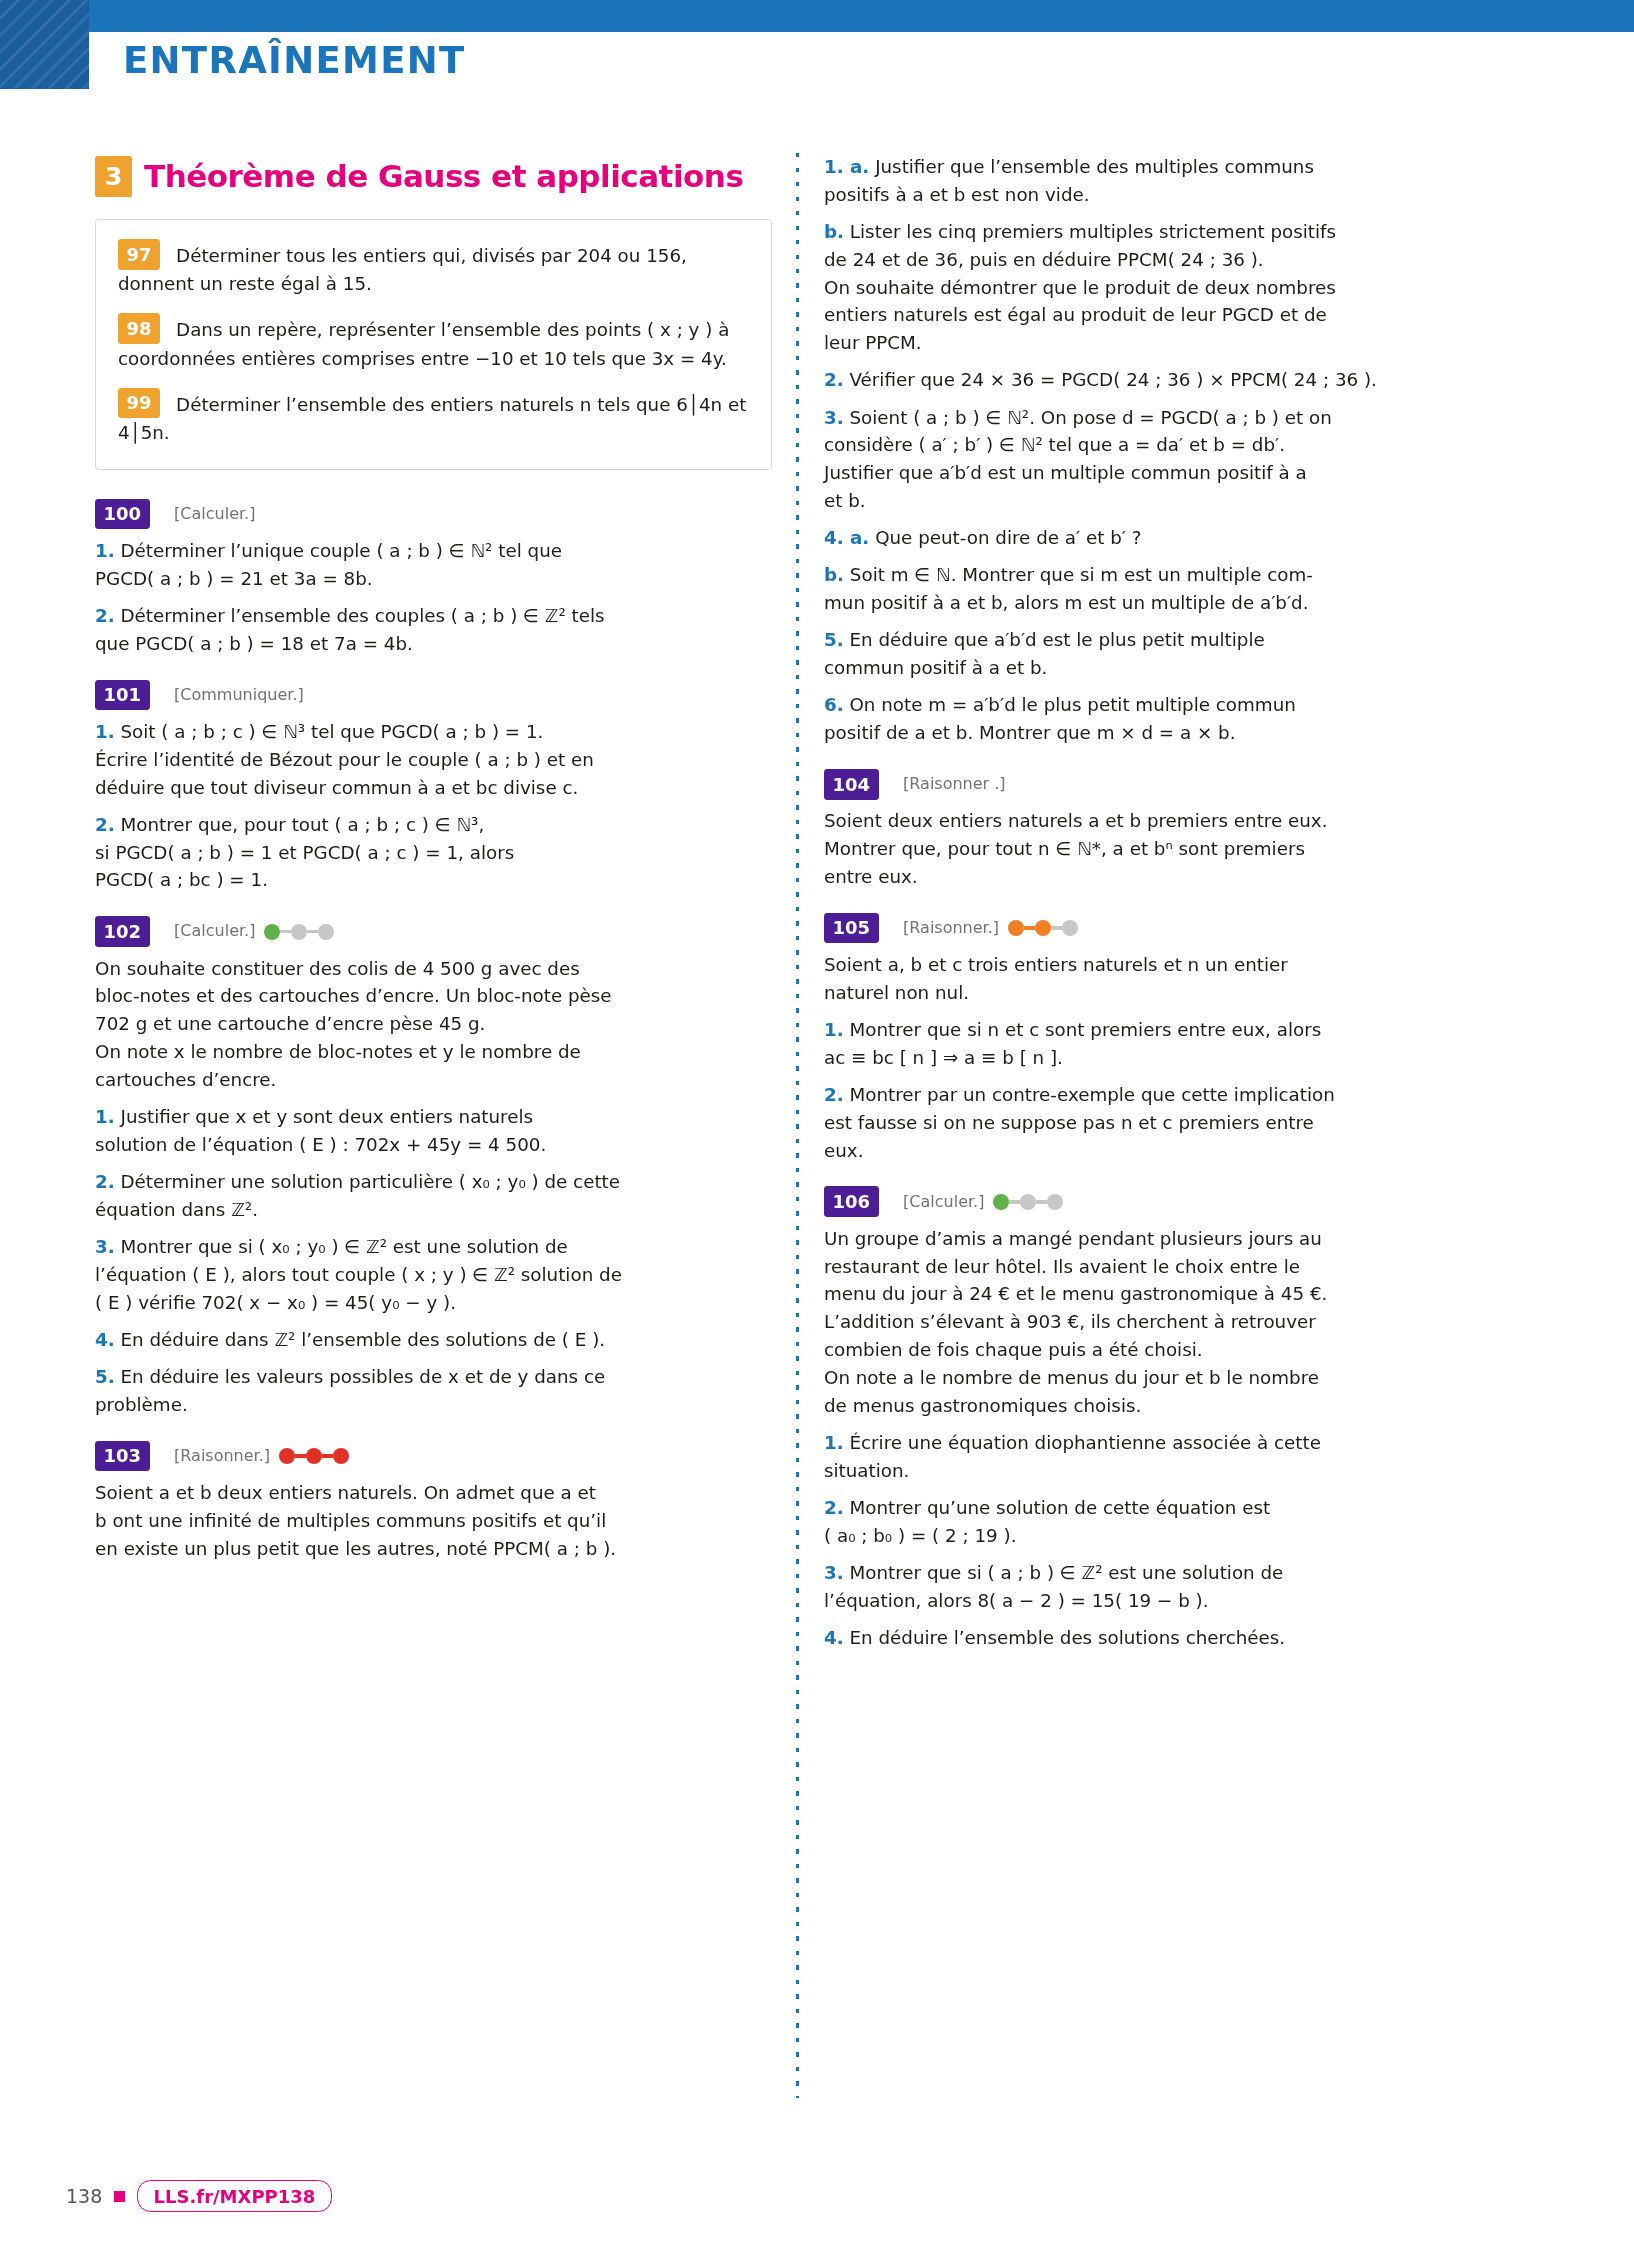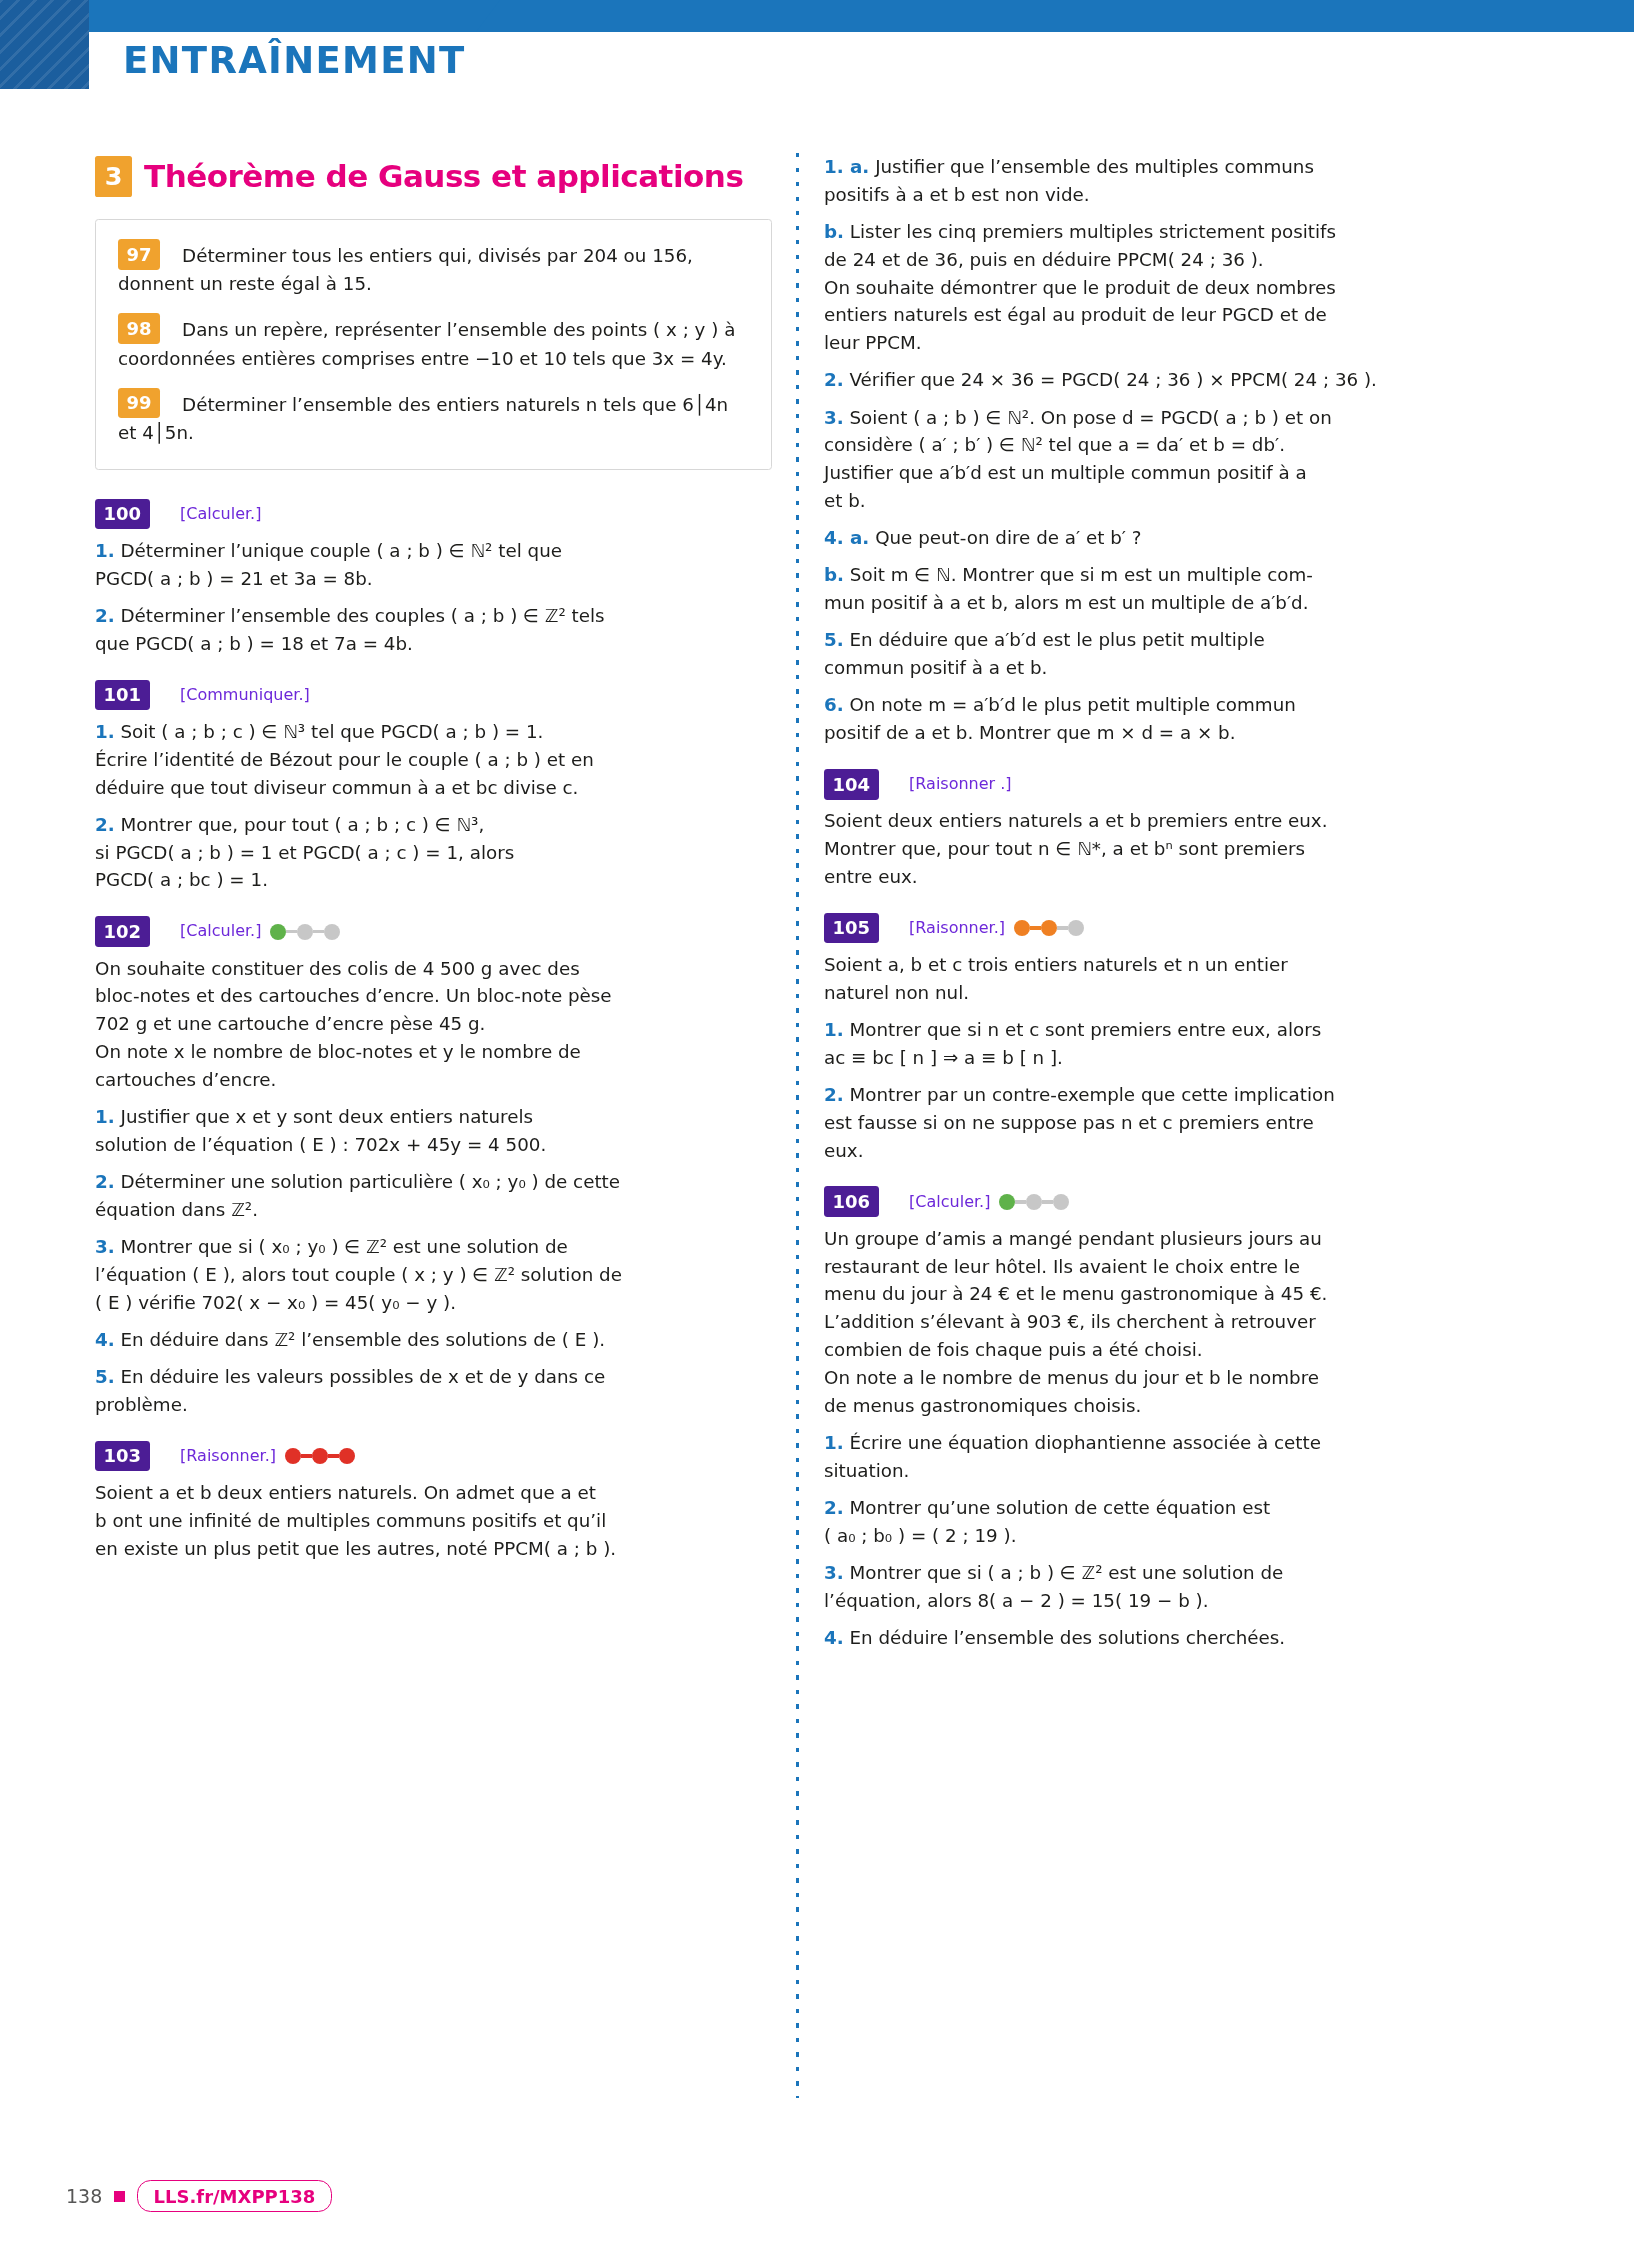--- a/index.html
+++ b/index.html
@@ -78,26 +78,26 @@
   .flash-word {
     font-size:39px; font-weight:bold; color:#f0a22e;
     letter-spacing:-0.9px;
     font-family:"DejaVu Sans", sans-serif;
   }
   .ex { margin-bottom:15.3px; }
   .ex:last-child { margin-bottom:0; }
   .ex-num {
     display:inline-block; background:#f0a22e; color:#fff;
     font-size:18px; font-weight:bold; border-radius:3.4px;
-    padding:1.7px 8.5px; margin-right:22px; vertical-align:1.7px;
+    padding:1.7px 8.5px; margin-right:16px; vertical-align:1.7px;
   }
   .ex-num.blue { background:#4c1d95; }
   .ex-head { display:flex; align-items:center; gap:8.5px; margin-bottom:7.7px; flex-wrap:wrap;}
   .tag {
-    font-size:16px; color:#6d28d9;
+    font-size:16px; color:#737373;
   }
   .dots { display:flex; align-items:center; }
   .dot {
     width:16px; height:16px; border-radius:50%; display:inline-block;
   }
   .dot-link { width:11px; height:3.4px; background:#c7c7c7; display:inline-block; }
   .dot-grey { background:#c7c7c7; }
   .dot-green { background:#5fb24a; }
   .dot-orange{ background:#ef8023; }
   .dot-red   { background:#e03127; }

